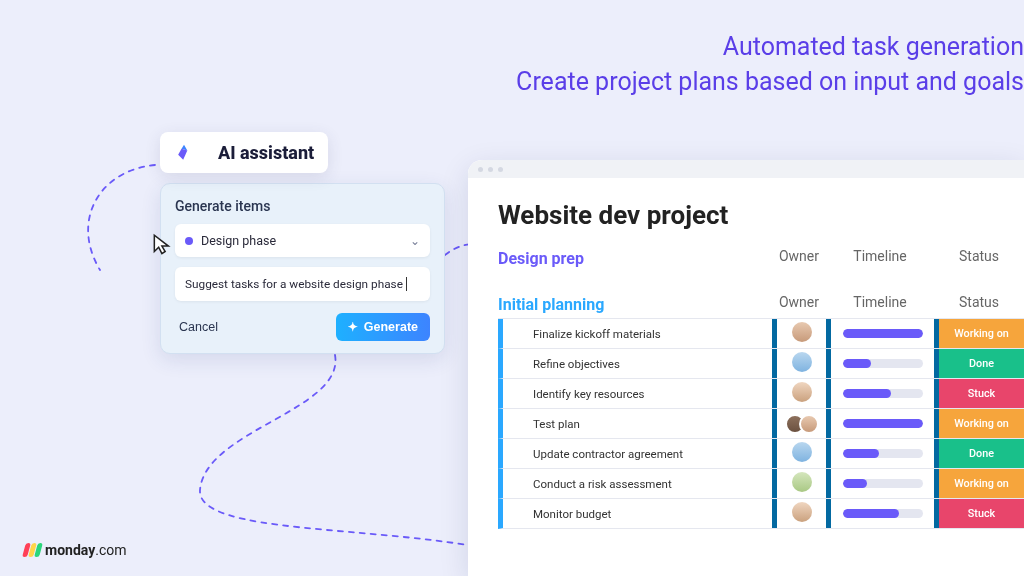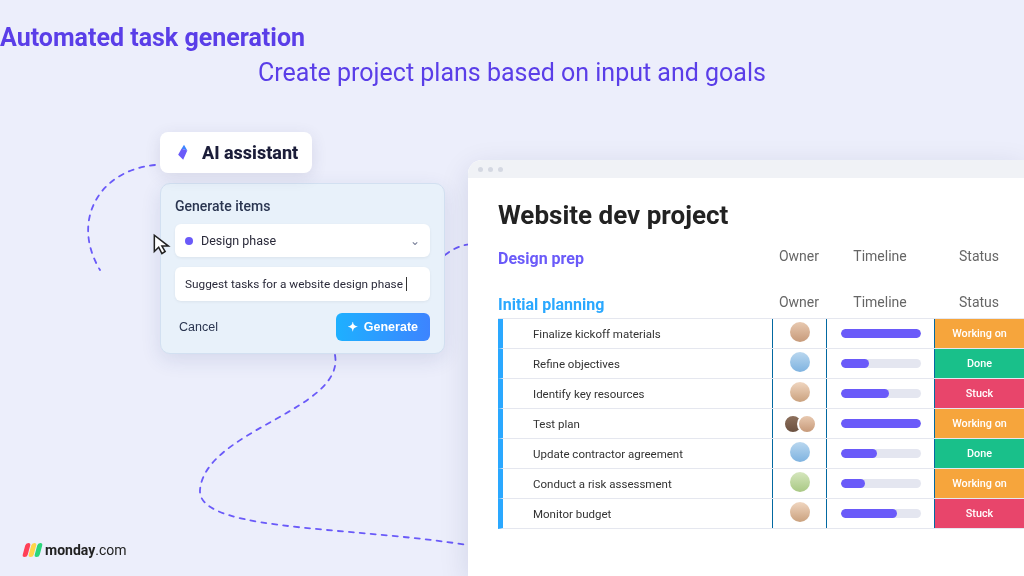--- a/index.html
+++ b/index.html
@@ -4,41 +4,41 @@
 <style>
   * { box-sizing: border-box; margin: 0; padding: 0; }
   body {
     width: 1024px; height: 576px;
     background: #eceefb;
     font-family: -apple-system, BlinkMacSystemFont, "Segoe UI", Roboto, Helvetica, Arial, sans-serif;
     position: relative;
     overflow: hidden;
   }
   .hero-title {
-    text-align: left;
+    text-align: right;
     font-size: 25px;
-    font-weight: 700;
+    font-weight: 400;
     color: #5a3ee8;
-    padding-top: 23px;
+    padding-top: 32px;
   }
   .hero-sub {
-    text-align: center;
+    text-align: right;
     font-size: 25px;
     font-weight: 400;
     color: #5a3ee8;
     margin-top: 6px;
   }
   
   .assistant-wrap {
     position: absolute;
     left: 160px; top: 132px;
     width: 285px;
   }
   .assistant-header {
-    display: flex; align-items: center; gap: 8px;
+    display: flex; align-items: center; gap: 24px;
     background: #fff;
     border-radius: 8px;
     padding: 10px 14px;
     box-shadow: 0 4px 16px rgba(60,60,100,.12);
     font-weight: 800; font-size: 18px; color: #1b1d39;
     width: max-content;
     position: relative; z-index: 2;
   }
   .assistant-logo {
     width: 20px; height: 20px;
@@ -105,21 +105,21 @@
   .row-grid { display: grid; grid-template-columns: 1fr 54px 108px 90px; }
   .group1 .group-name { color: #6a5af9; }
   .group2 .group-name { color: #2aa8ff; }
   .group-body { border-top: 1px solid #e5e7ef; margin-top: 4px; }
   .row {
     border-bottom: 1px solid #e5e7ef; border-left-width: 5px; border-left-style: solid;
     height: 30px; align-items: center;
   }
   .group1 .row { border-left-color: #6a5af9; }
   .group2 .row { border-left-color: #2aa8ff; padding-left: 20px; }
-  .cell { border-left: 1px solid #0369a1; height: 100%; display:flex; align-items:center; justify-content:center;}
+  .cell { border-left: 5px solid #0369a1; height: 100%; display:flex; align-items:center; justify-content:center;}
   .task { font-size: 11.5px; color: #333; padding-left: 10px;}
   .task.add { color: #9aa1b3; }
   .owner-cell { }
   .avatar { width: 20px; height: 20px; border-radius: 50%; background: #d9dcea; display:inline-block;}
   .avatar.a1{ background: linear-gradient(#e8c9b0,#c79a7a);}
   .avatar.a2{ background: linear-gradient(#b9d7ef,#7fb3e0);}
   .avatar.a3{ background: linear-gradient(#f0d6c0,#caa17e);}
   .avatar.a4{ background: linear-gradient(#8d705c,#6b5140);}
   .avatar.a5{ background: linear-gradient(#d5e6bd,#a9c884);}
   .avatar-group { display:flex;}

